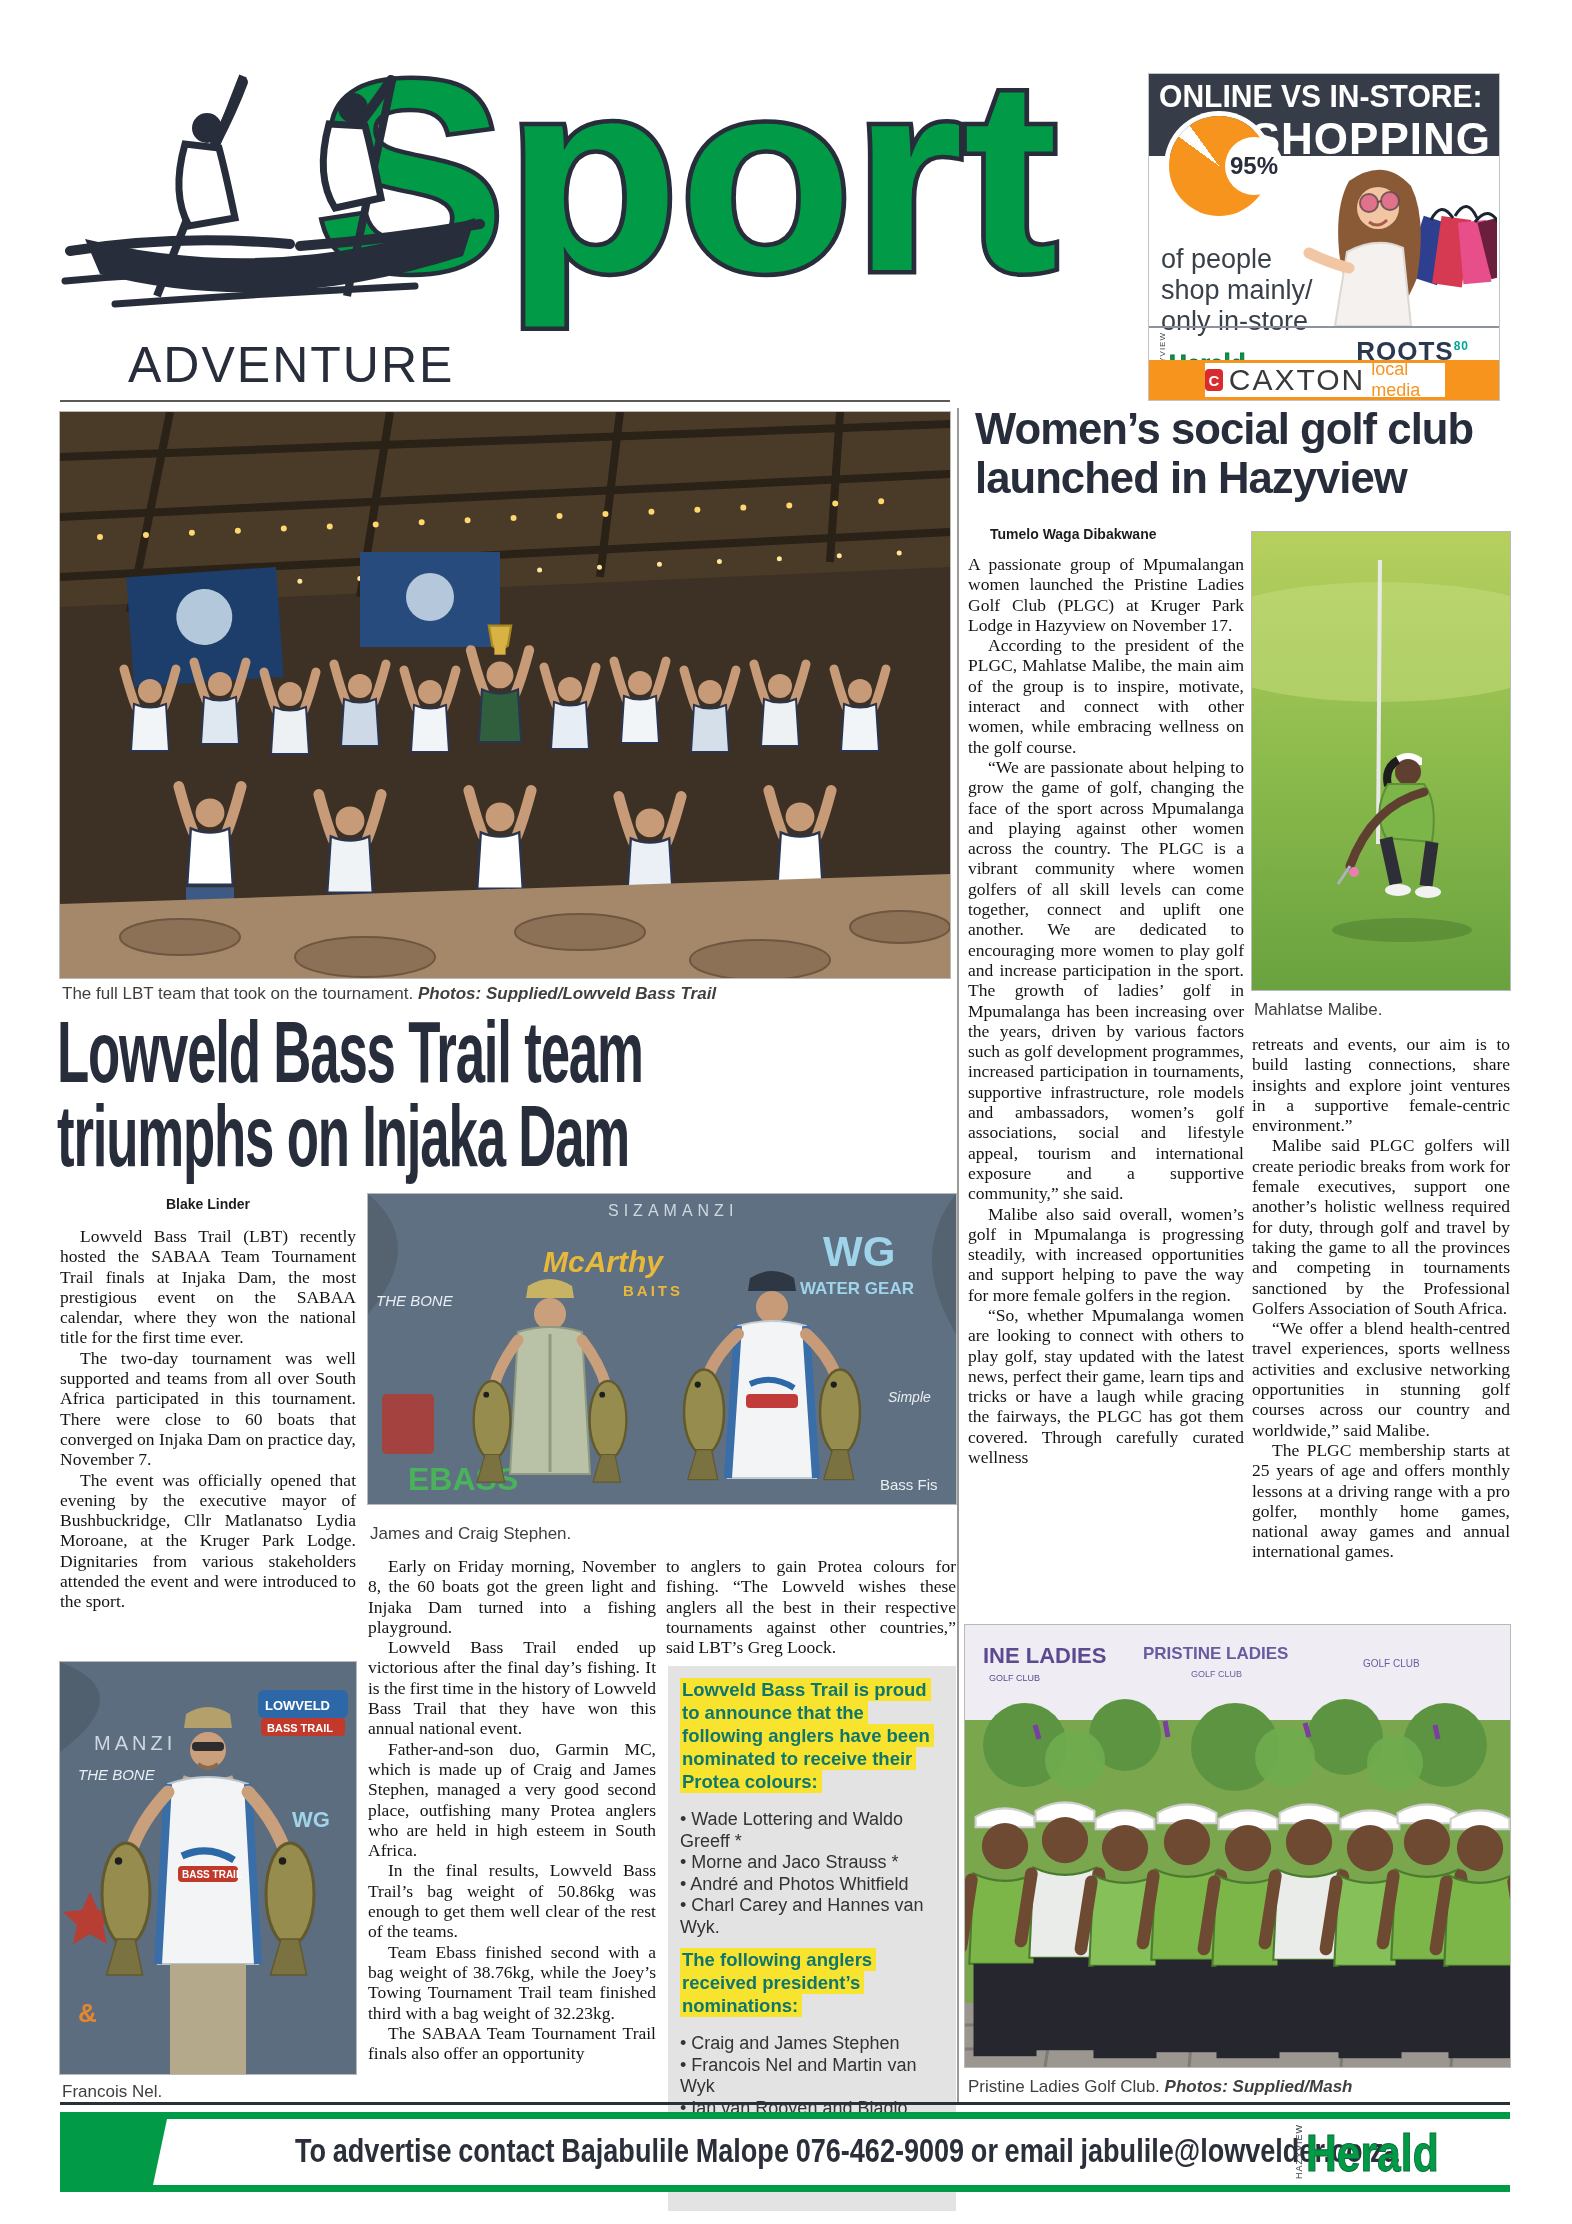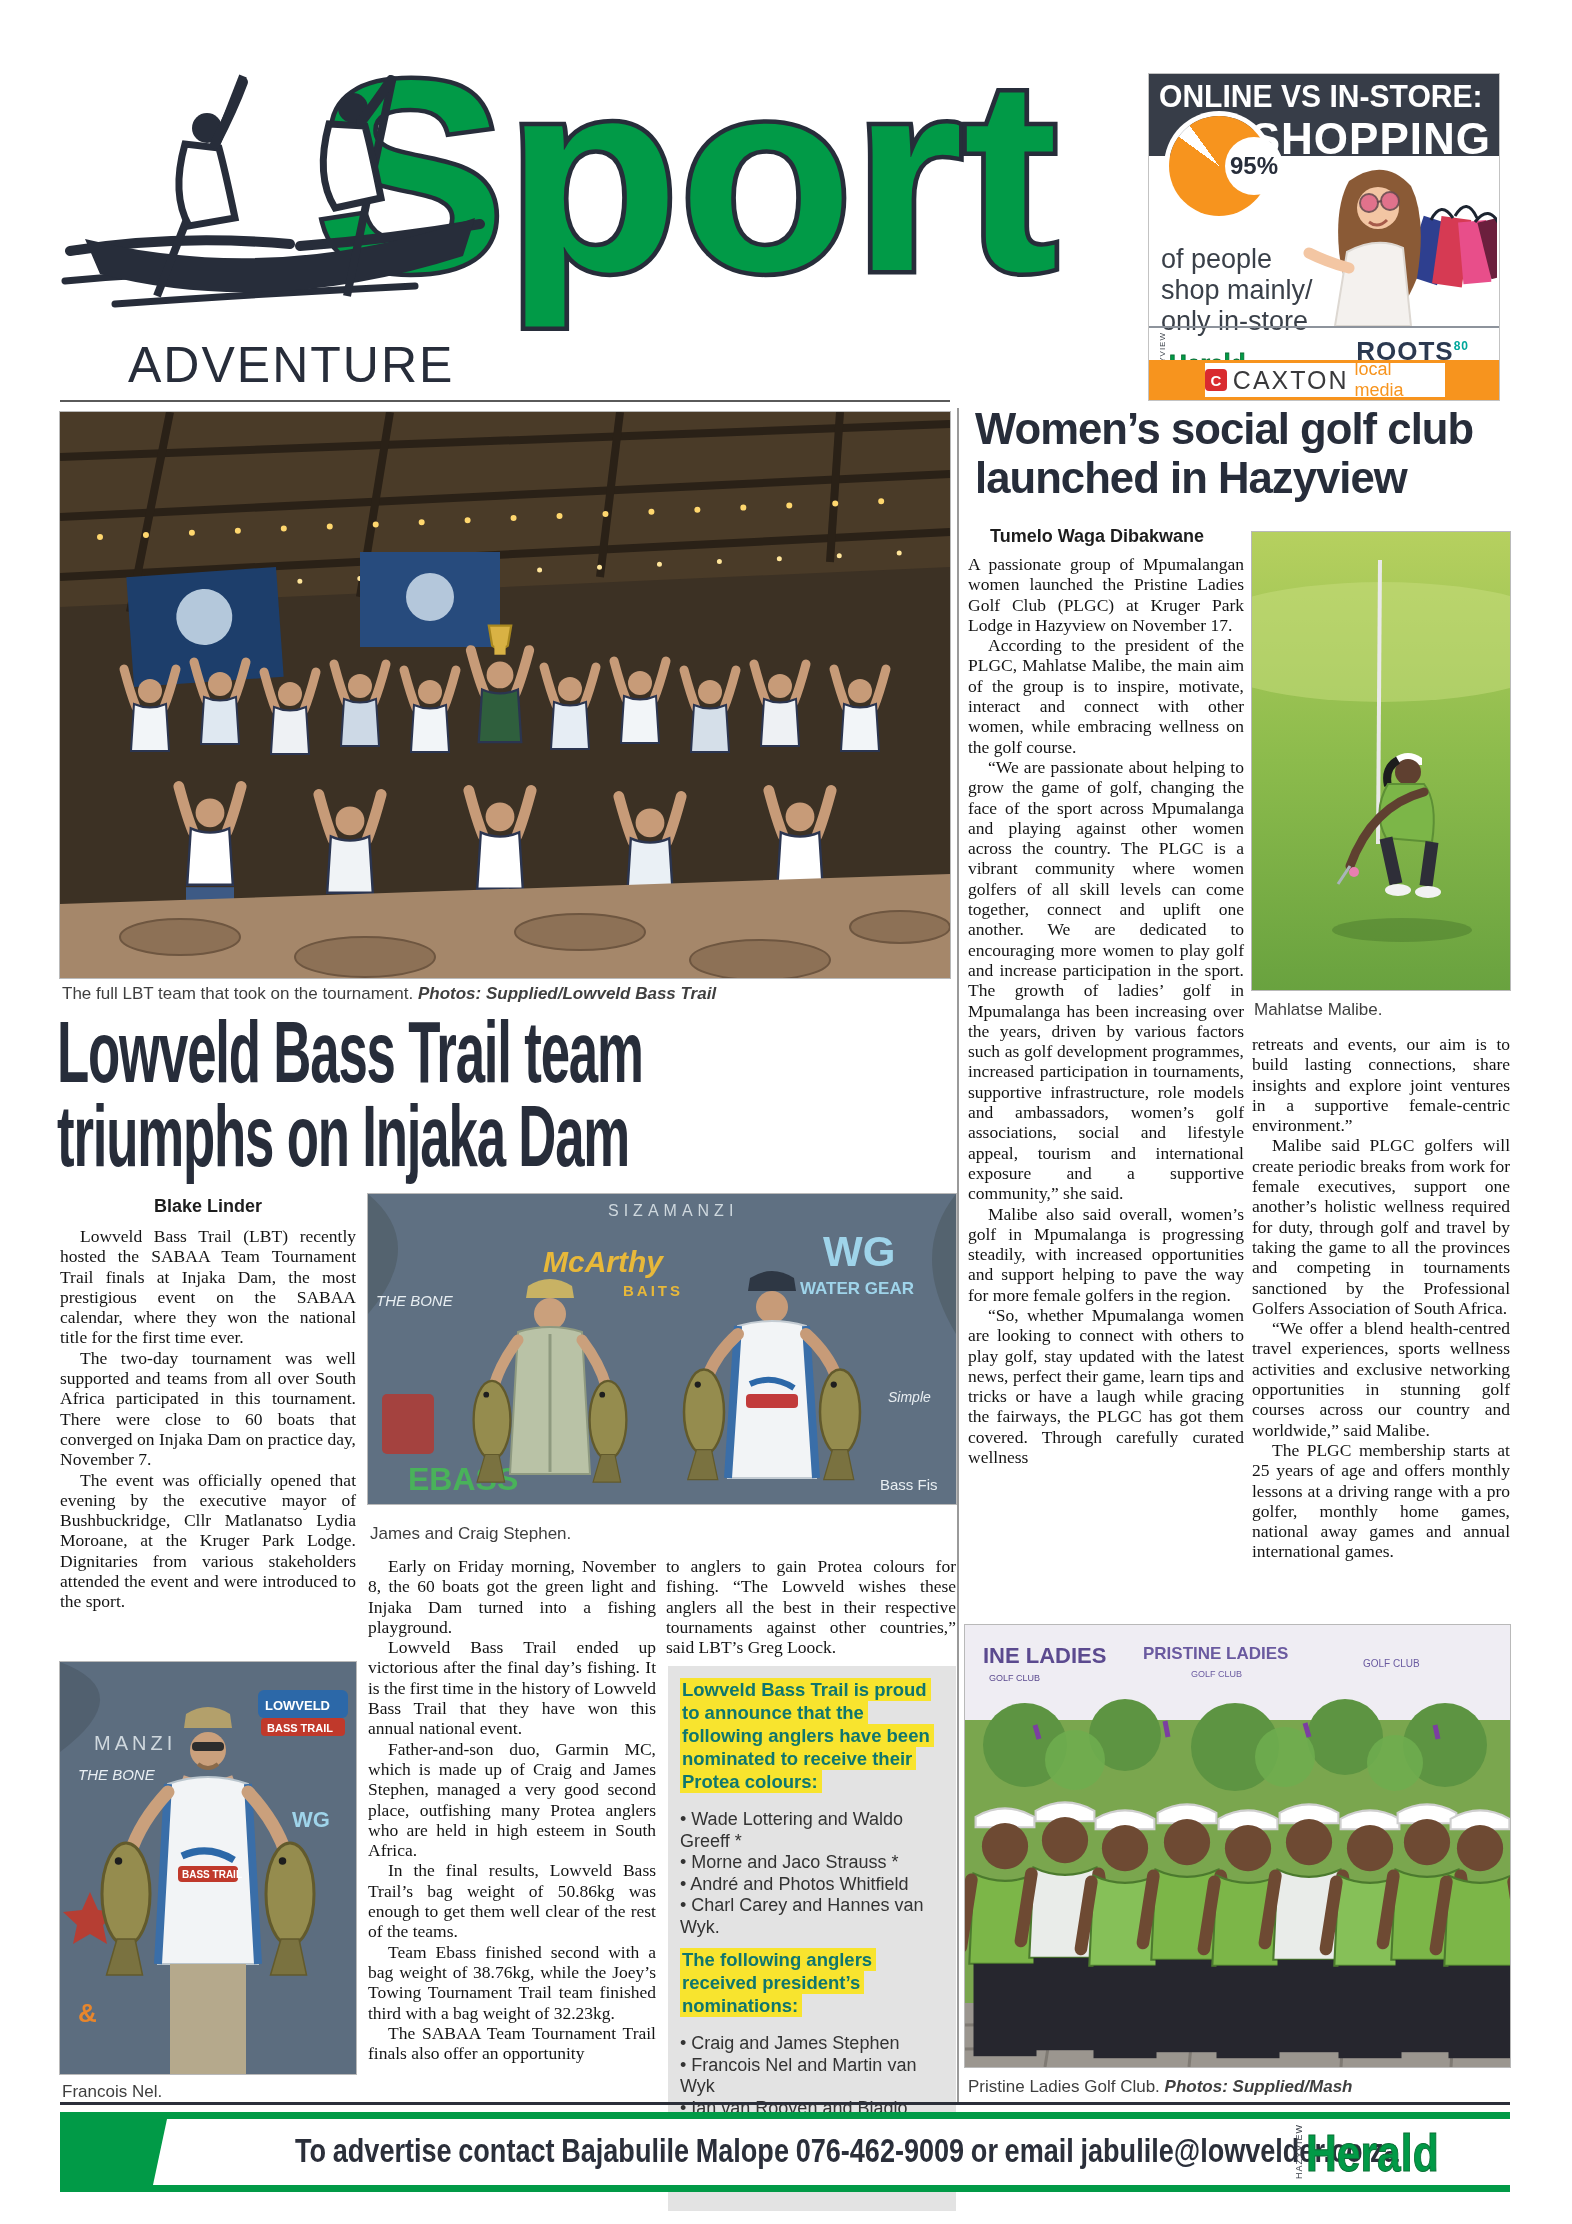--- a/index.html
+++ b/index.html
@@ -30,31 +30,31 @@
                -webkit-text-stroke:1px #0b6f35;}
   .vert-tiny{font-size:8px;color:#3a4049;writing-mode:vertical-rl;transform:rotate(180deg);
              letter-spacing:1px;line-height:8px;}
   .roots{font-weight:700;font-size:26px;color:#2b3950;letter-spacing:1px;}
   .roots sup{color:#00a79b;font-size:12px;}
   .caxton-bar{position:absolute;left:0;top:286px;width:350px;height:40px;background:#f7941e;}
   .caxton-white{position:absolute;left:56px;top:3px;width:240px;height:34px;background:#fff;
                 display:flex;align-items:center;justify-content:center;gap:6px;}
   .c-sq{width:22px;height:22px;background:#d92b2f;border-radius:4px;color:#fff;font-weight:700;
         font-size:15px;display:flex;align-items:center;justify-content:center;}
-  .caxton-t{font-size:25px;color:#39393b;letter-spacing:2px;}
+  .caxton-t{font-size:30px;color:#39393b;letter-spacing:2px;}
   .caxton-s{font-size:18px;color:#f7941e;}
   
   .caption{font-size:17px;color:#3f3f3f;}
   .caption b{font-style:italic;}
   .bass-hl{font-family:"Liberation Sans",sans-serif;font-weight:800;font-size:88px;line-height:1;
            color:#272d3a;white-space:nowrap;transform:scaleX(.60);transform-origin:left top;
            letter-spacing:-2px;}
   .golf-hl{font-weight:700;font-size:45px;line-height:1;color:#272d3a;letter-spacing:-1px;
            white-space:nowrap;transform:scaleX(.97);transform-origin:left top;}
-  .byline{font-weight:700;font-size:18px;color:#1c1c1c;}
+  .byline{font-weight:700;font-size:14px;color:#1c1c1c;}
   .bodycol{font-family:"Liberation Serif",serif;font-size:17.5px;line-height:20.3px;
            text-align:justify;color:#141414;}
   .bodycol p{margin:0;text-indent:20px;}
   .noindent{text-indent:0 !important;}
   
   .graybox{background:#e3e3e3;padding:12px 12px;font-family:"Liberation Sans",sans-serif;}
   .graybox p{margin:0 0 6px 0;}
   .yhead{font-weight:700;font-size:18.5px;line-height:23px;color:#0f766e;}
   .yhead span{background:#f8e42e;padding:1px 4px 1px 2px;-webkit-box-decoration-break:clone;
               box-decoration-break:clone;}

